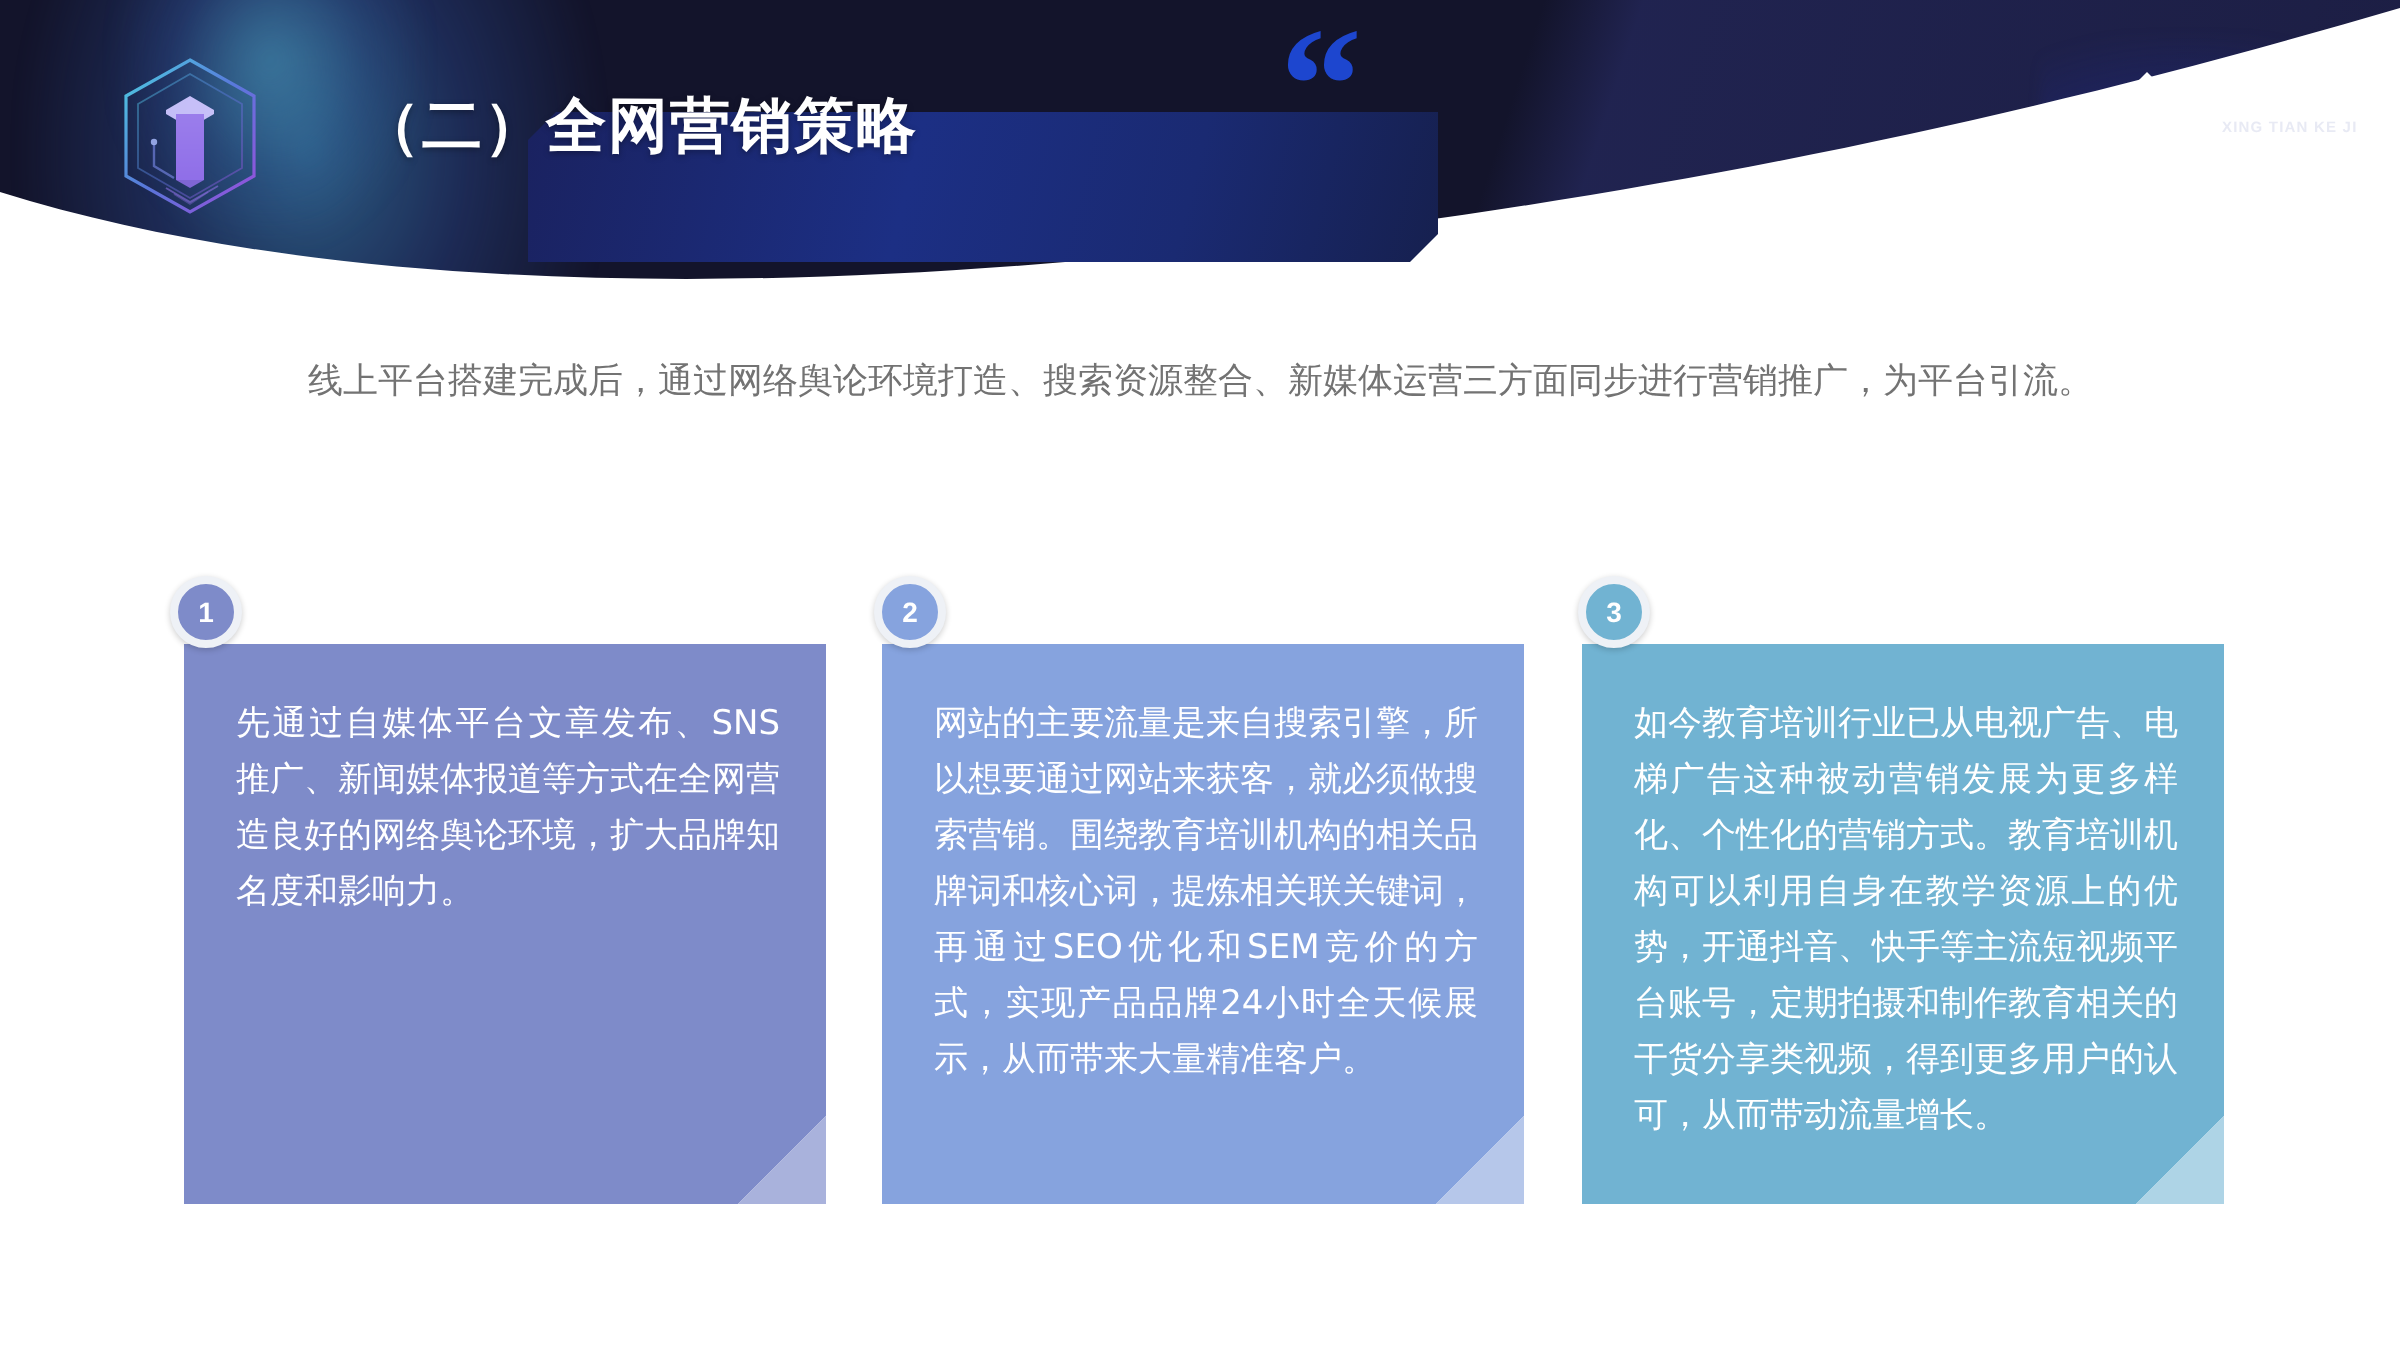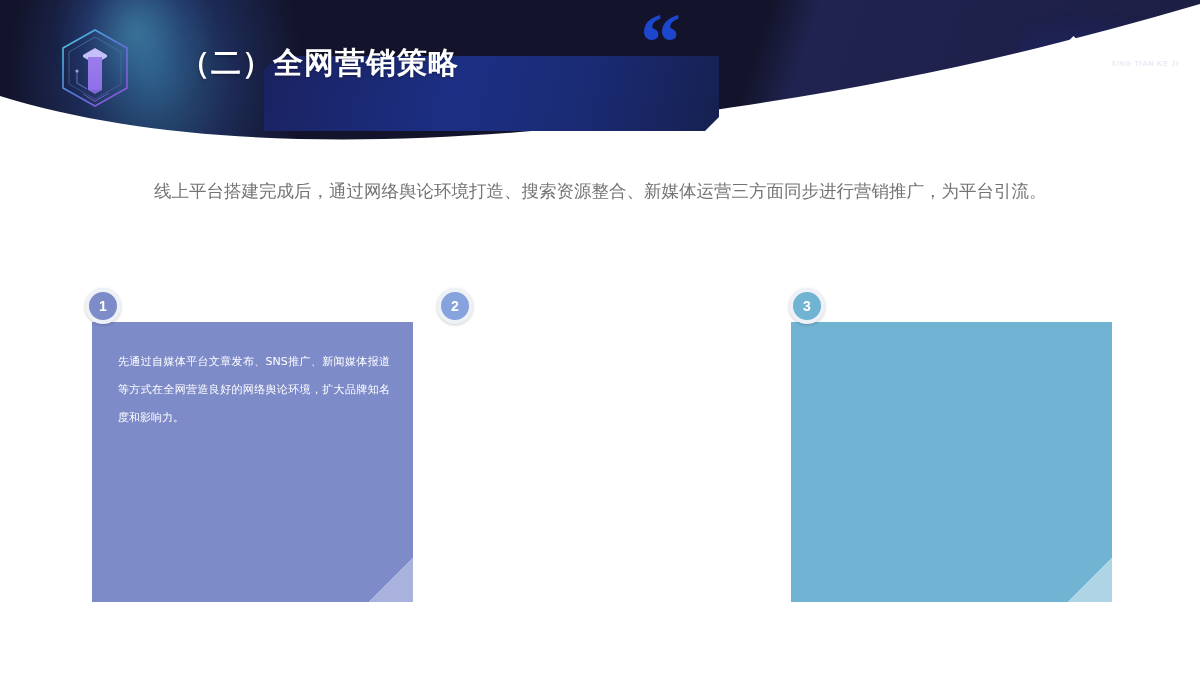--- a/index.html
+++ b/index.html
@@ -128,21 +128,21 @@
     width:321px; height:280px;
     clip-path:polygon(0 0, 100% 0, 100% calc(100% - 44px), calc(100% - 44px) 100%, 0 100%);
   }
   .card-fold {
     position:absolute; right:0; bottom:0;
     width:44px; height:44px;
     clip-path:polygon(100% 0, 100% 100%, 0 100%);
   }
   .card-text {
     position:absolute; left:26px; top:26px; width:272px;
-    font-size:11px; line-height:28px; color:#ffffff;
+    font-size:17px; line-height:28px; color:#ffffff;
     text-align:justify;
     font-family:"DejaVu Sans","Liberation Sans",sans-serif;
   }
   .badge {
     position:absolute;
     width:36px; height:36px; border-radius:50%;
     border:4px solid #eef1f6;
     display:flex; align-items:center; justify-content:center;
     font-size:14px; font-weight:bold; color:#ffffff;
     box-shadow:0 1px 3px rgba(0,0,0,0.2);
@@ -212,21 +212,27 @@
 
 <div class="cards">
 
   <div class="card-wrap" style="left:92px; top:322px; width:321px; height:280px;">
     <div class="card" id="card1" style="background: rgb(126, 139, 201);"></div>
     <div class="card-fold" id="fold1" style="background: rgb(169, 178, 220);"></div>
     <div class="card-text">先通过自媒体平台文章发布、SNS推广、新闻媒体报道等方式在全网营造良好的网络舆论环境，扩大品牌知名度和影响力。</div>
   </div>
   <div class="badge" id="badge1" style="left: 85px; top: 288px; background: rgb(126, 139, 201);">1</div>
 
+  <div class="card-wrap" style="left:441px; top:322px; width:321px; height:280px;">
+    <div class="card" id="card2" style="background: rgb(134, 163, 222);"></div>
+    <div class="card-fold" id="fold2" style="background: rgb(182, 199, 234);"></div>
+    <div class="card-text">网站的主要流量是来自搜索引擎，所以想要通过网站来获客，就必须做搜索营销。围绕教育培训机构的相关品牌词和核心词，提炼相关联关键词，再通过SEO优化和SEM竞价的方式，实现产品品牌24小时全天候展示，从而带来大量精准客户。</div>
+  </div>
   <div class="badge" id="badge2" style="left: 437px; top: 288px; background: rgb(134, 163, 222);">2</div>
 
   <div class="card-wrap" style="left:791px; top:322px; width:321px; height:280px;">
     <div class="card" id="card3" style="background: rgb(113, 179, 210);"></div>
     <div class="card-fold" id="fold3" style="background: rgb(174, 212, 230);"></div>
+    <div class="card-text">如今教育培训行业已从电视广告、电梯广告这种被动营销发展为更多样化、个性化的营销方式。教育培训机构可以利用自身在教学资源上的优势，开通抖音、快手等主流短视频平台账号，定期拍摄和制作教育相关的干货分享类视频，得到更多用户的认可，从而带动流量增长。</div>
   </div>
   <div class="badge" id="badge3" style="left: 789px; top: 288px; background: rgb(113, 179, 210);">3</div>
 
 </div>
 
 </body></html>

